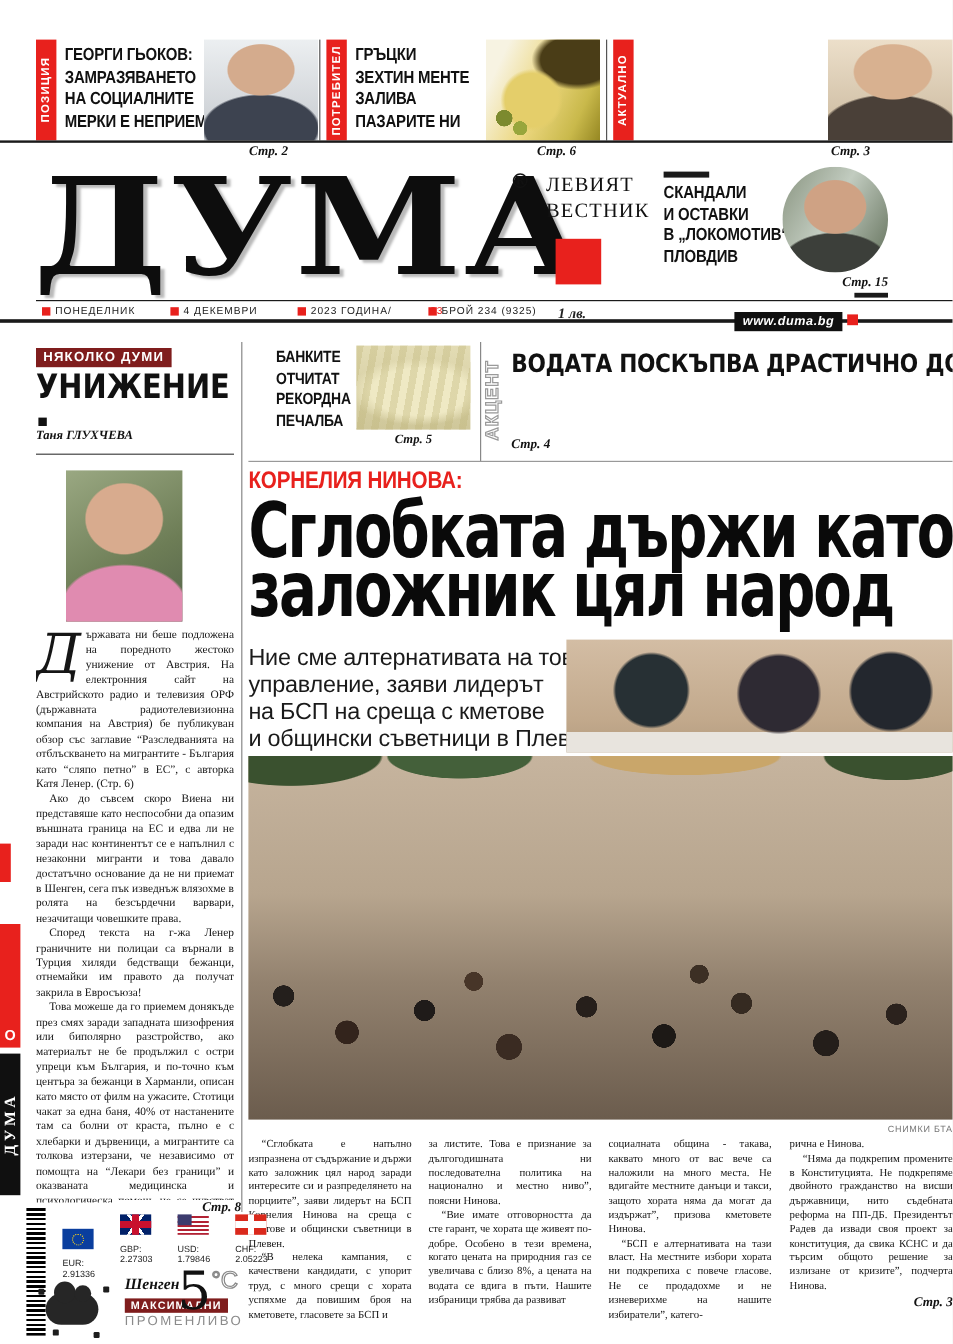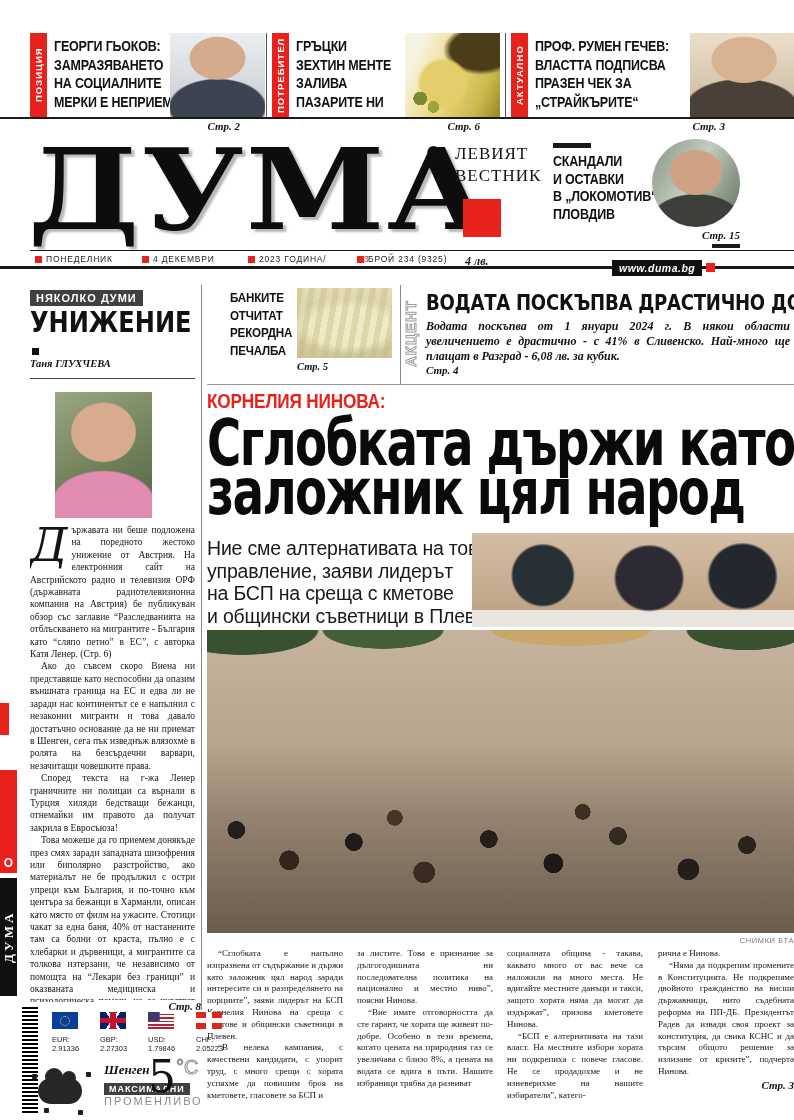--- a/index.html
+++ b/index.html
@@ -73,21 +73,21 @@
         text-shadow:3px 3px 2px rgba(0,0,0,0.28);}
   .logo-reg{font-family:"DejaVu Serif",serif;font-size:17px;font-weight:bold;}
   .slogan{font-family:"Liberation Serif",serif;font-size:17px;line-height:22px;letter-spacing:1px;}
   .promo-line{font-weight:bold;font-size:14.5px;line-height:17.5px;letter-spacing:-0.2px;}
   .dl-item{position:absolute;top:0;font-size:8.5px;letter-spacing:0.8px;color:#222;white-space:nowrap;}
   .dl-sq{display:inline-block;width:7px;height:7px;background:#e8211d;margin-right:4px;vertical-align:-1px;}
   .site-box{background:#101010;color:#fff;font-weight:bold;font-style:italic;font-size:10.5px;
             padding:2px 7px;letter-spacing:0.5px;}
 
   
-  .redlabel{background:#404040;color:#fff;font-weight:bold;font-size:11px;letter-spacing:1px;padding:2px 6px;}
+  .redlabel{background:#7f1d1d;color:#fff;font-weight:bold;font-size:11px;letter-spacing:1px;padding:2px 6px;}
   .accent-vert{color:#fff;-webkit-text-stroke:1px #9a9a9a;font-weight:bold;font-size:15px;letter-spacing:1px;
                writing-mode:vertical-rl;transform:rotate(180deg);}
   .accent-text{font-family:"Liberation Serif",serif;font-style:italic;font-weight:bold;font-size:12px;
                line-height:15px;text-align:justify;}
 
   
   .kicker{color:#e8211d;font-weight:bold;font-size:20px;letter-spacing:-0.2px;}
   .headline{font-family:"DejaVu Sans",sans-serif;font-weight:bold;font-size:57px;line-height:49px;
             letter-spacing:-2px;transform:scaleX(0.82) scaleY(1.12);transform-origin:left top;white-space:nowrap;color:#0a0a0a;}
   .subhead{font-size:19.5px;line-height:22.5px;color:#1a1a1a;letter-spacing:-0.2px;}
@@ -158,26 +158,20 @@
       <div class="tline cond">ЗЕХТИН МЕНТЕ</div>
       <div class="tline cond">ЗАЛИВА</div>
       <div class="tline cond">ПАЗАРИТЕ НИ</div>
     </div>
     <div class="tphoto photo-olive" style="left:133px;width:95px;"></div>
   </div>
   <div class="vdiv" style="left:505px;top:33px;height:84px;"></div>
 
   <div class="teaser" style="left:511px;width:283px;">
     <div class="ttag">АКТУАЛНО</div>
-    <div class="ttext">
-      <div class="tline cond">ПРОФ. РУМЕН ГЕЧЕВ:</div>
-      <div class="tline cond">ВЛАСТТА ПОДПИСВА</div>
-      <div class="tline cond">ПРАЗЕН ЧЕК ЗА</div>
-      <div class="tline cond">„СТРАЙКЪРИТЕ“</div>
-    </div>
     <div class="tphoto photo-gechev" style="left:179px;width:104px;"></div>
   </div>
 
   <div class="abs rule" style="left:0;top:117px;width:794px;height:2px;"></div>
   <div class="abs pageref" style="left:130px;top:120px;width:110px;text-align:right;">Стр. 2</div>
   <div class="abs pageref" style="left:370px;top:120px;width:110px;text-align:right;">Стр. 6</div>
   <div class="abs pageref" style="left:615px;top:120px;width:110px;text-align:right;">Стр. 3</div>
 
   <div class="abs" style="left:28px;top:140px;">
     <span class="logo" style="display:inline-block;">ДУМА</span>
@@ -199,21 +193,21 @@
   <div class="abs tphoto photo-coach" style="left:652px;top:139px;width:88px;height:88px;"></div>
   <div class="abs pageref" style="left:650px;top:229px;width:90px;text-align:right;">Стр. 15</div>
   <div class="abs rule" style="left:712px;top:244px;width:28px;height:4px;"></div>
 
   <div class="abs rule" style="left:30px;top:250px;width:764px;height:1px;"></div>
   <div class="abs" style="left:0;top:254px;width:653px;height:12px;">
     <span class="dl-item" style="left:35px;"><span class="dl-sq"></span><span>ПОНЕДЕЛНИК</span></span>
     <span class="dl-item" style="left:142px;"><span class="dl-sq"></span><span>4 ДЕКЕМВРИ</span></span>
     <span class="dl-item" style="left:248px;"><span class="dl-sq"></span><span>2023 ГОДИНА/</span><span style="color:#e8211d;padding-left:32px;">33</span></span>
     <span class="dl-item" style="left:357px;"><span class="dl-sq"></span><span>БРОЙ 234 (9325)</span></span>
-    <span class="dl-item serif" style="left:465px;font-size:12px;font-weight:bold;font-style:italic;letter-spacing:0;">4 лв.</span>
+    <span class="dl-item serif" style="left:465px;font-size:12px;font-weight:bold;font-style:italic;letter-spacing:0;">1 лв.</span>
   </div>
   <div class="abs rule" style="left:0;top:266px;width:794px;height:3px;"></div>
   <div class="abs" style="left:612px;top:258px;">
     <span class="site-box">www.duma.bg</span><span style="display:inline-block;width:9px;height:9px;background:#e8211d;margin-left:4px;"></span>
   </div>
 
   <div class="abs" style="left:30px;top:288px;">
     <span class="redlabel">НЯКОЛКО ДУМИ</span>
   </div>
   <div class="abs cond" style="left:30px;top:306px;font-weight:bold;font-size:28px;letter-spacing:0;font-family:'DejaVu Sans',sans-serif;">УНИЖЕНИЕ</div>
@@ -223,26 +217,25 @@
 
   <div class="vdiv" style="left:201px;top:285px;height:725px;background:#888;"></div>
 
   <div class="abs" style="left:230px;top:289px;">
     <div class="tline cond" style="font-size:13.5px;line-height:17.5px;">БАНКИТЕ</div>
     <div class="tline cond" style="font-size:13.5px;line-height:17.5px;">ОТЧИТАТ</div>
     <div class="tline cond" style="font-size:13.5px;line-height:17.5px;">РЕКОРДНА</div>
     <div class="tline cond" style="font-size:13.5px;line-height:17.5px;">ПЕЧАЛБА</div>
   </div>
   <div class="abs photo-money" style="left:297px;top:288px;width:95px;height:70px;"></div>
-  <div class="abs pageref" style="left:297px;top:361px;width:95px;text-align:left;font-size:10.5px;">Стр. 5</div>
+  <div class="abs pageref" style="left:297px;top:361px;width:95px;text-align:center;font-size:10.5px;">Стр. 5</div>
 
   <div class="vdiv" style="left:400px;top:285px;height:100px;background:#888;"></div>
   <div class="abs accent-vert" style="left:402px;top:291px;height:76px;">АКЦЕНТ</div>
   <div class="abs cond" style="left:426px;top:291px;font-weight:bold;font-size:21px;font-family:'DejaVu Sans',sans-serif;letter-spacing:-0.3px;">ВОДАТА ПОСКЪПВА ДРАСТИЧНО ДОГОДИНА</div>
-  <div class="abs accent-text" style="left:426px;top:319px;width:364px;">Водата поскъпва от 1 януари 2024 г. В някои области увеличението е драстично - с 41% в Сливенско. Най-много ще плащат в Разград - 6,08 лв. за кубик.</div>
   <div class="abs pageref" style="left:426px;top:364px;width:364px;">Стр. 4</div>
   <div class="abs" style="left:207px;top:384px;width:587px;height:1px;background:#999;"></div>
 
   <div class="abs photo-woman" style="left:55px;top:392px;width:97px;height:126px;"></div>
   <div class="abs oped-text" style="left:30px;top:524px;width:165px;height:478px;overflow:hidden;">
     <p class="first"><span class="dropcap">Д</span><span>ържавата ни беше подложена на поредното жестоко унижение от Австрия. На електронния сайт на Австрийското радио и телевизия ОРФ (държавната радиотелевизионна компания на Австрия) бе публикуван обзор със заглавие “Разследванията на отблъскването на мигрантите - България като “сляпо петно” в ЕС”, с авторка Катя Ленер. (Стр. 6)</span></p>
     <p>Ако до съвсем скоро Виена ни представяше като неспособни да опазим външната граница на ЕС и едва ли не заради нас континентът се е напълнил с незаконни мигранти и това давало достатъчно основание да не ни приемат в Шенген, сега пък изведнъж влязохме в ролята на безсърдечни варвари, незачитащи човешките права.</p>
     <p>Според текста на г-жа Ленер граничните ни полицаи са върнали в Турция хиляди бедстващи бежанци, отнемайки им правото да получат закрила в Евросъюза!</p>
     <p>Това можеше да го приемем донякъде през смях заради западната шизофрения или биполярно разстройство, ако материалът не бе продължил с остри упреци към България, и по-точно към центъра за бежанци в Харманли, описан като място от филм на ужасите. Стотици чакат за една баня, 40% от настанените там са болни от краста, пълно е с хлебарки и дървеници, а мигрантите са толкова изтерзани, че независимо от помощта на “Лекари без граници” и оказваната медицинска и психологическа помощ, не се чувстват добре.</p>
   </div>
@@ -282,21 +275,21 @@
       <div class="pageref" style="text-align:right;margin-top:2px;">Стр. 3</div>
     </div>
   </div>
 
   <div class="abs" style="left:0;top:703px;width:9px;height:32px;background:#e8211d;"></div>
   <div class="abs" style="left:0;top:770px;width:17px;height:103px;background:#e8211d;color:#fff;font-weight:bold;font-size:12px;display:flex;align-items:flex-end;justify-content:center;padding-bottom:3px;box-sizing:border-box;">О</div>
   <div class="abs vert-black" style="left:0;top:878px;width:17px;height:118px;">ДУМА</div>
   <div class="abs barcode" style="left:22px;top:1005px;width:16px;height:108px;"></div>
 
   <div class="abs" style="left:52px;top:1012px;width:150px;">
-    <div style="position:absolute;left:0;top:0;">
+    <div style="position:absolute;left:0;top:12px;">
       <span class="flag flag-eu"></span>
       <div class="cur-label"><span>EUR:</span><br><span>2.91336</span></div>
     </div>
     <div style="position:absolute;left:48px;top:0;">
       <span class="flag flag-gb"></span>
       <div class="cur-label"><span>GBP:</span><br><span>2.27303</span></div>
     </div>
     <div style="position:absolute;left:96px;top:0;">
       <span class="flag flag-us"></span>
       <div class="cur-label"><span>USD:</span><br><span>1.79846</span></div>

